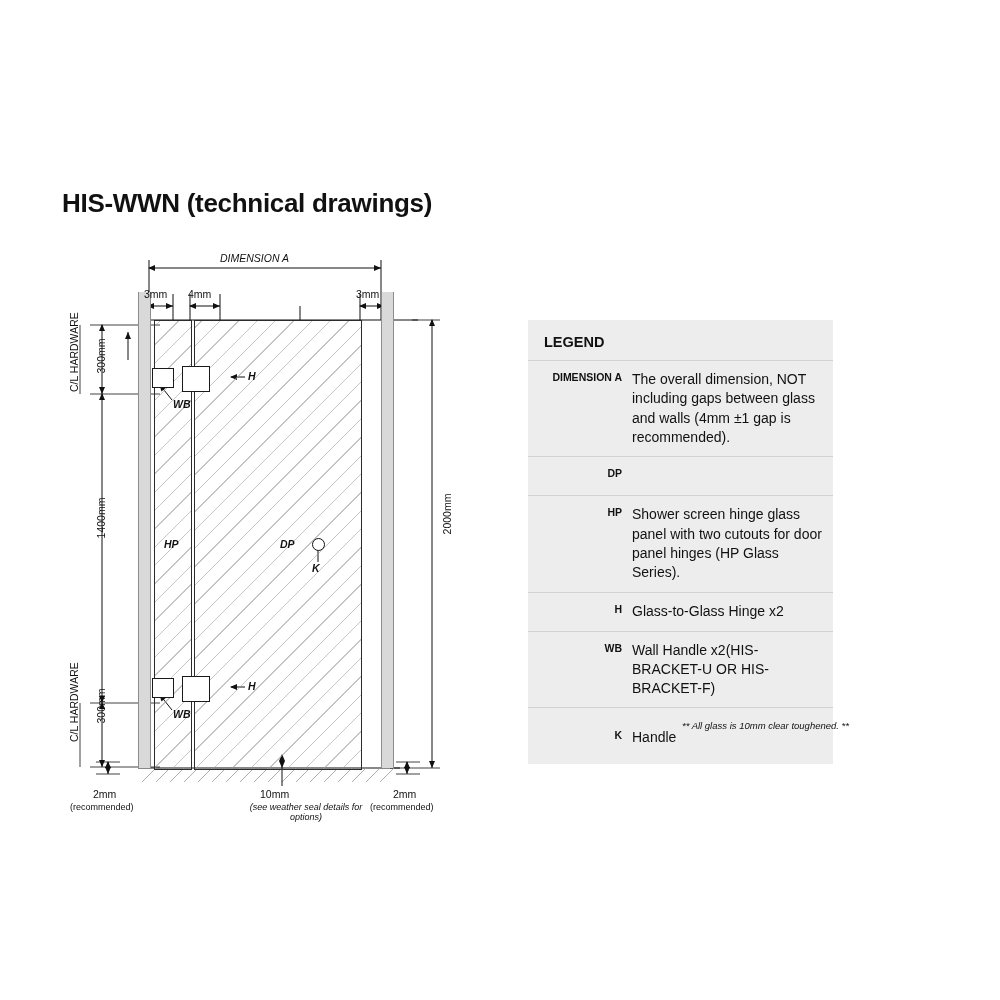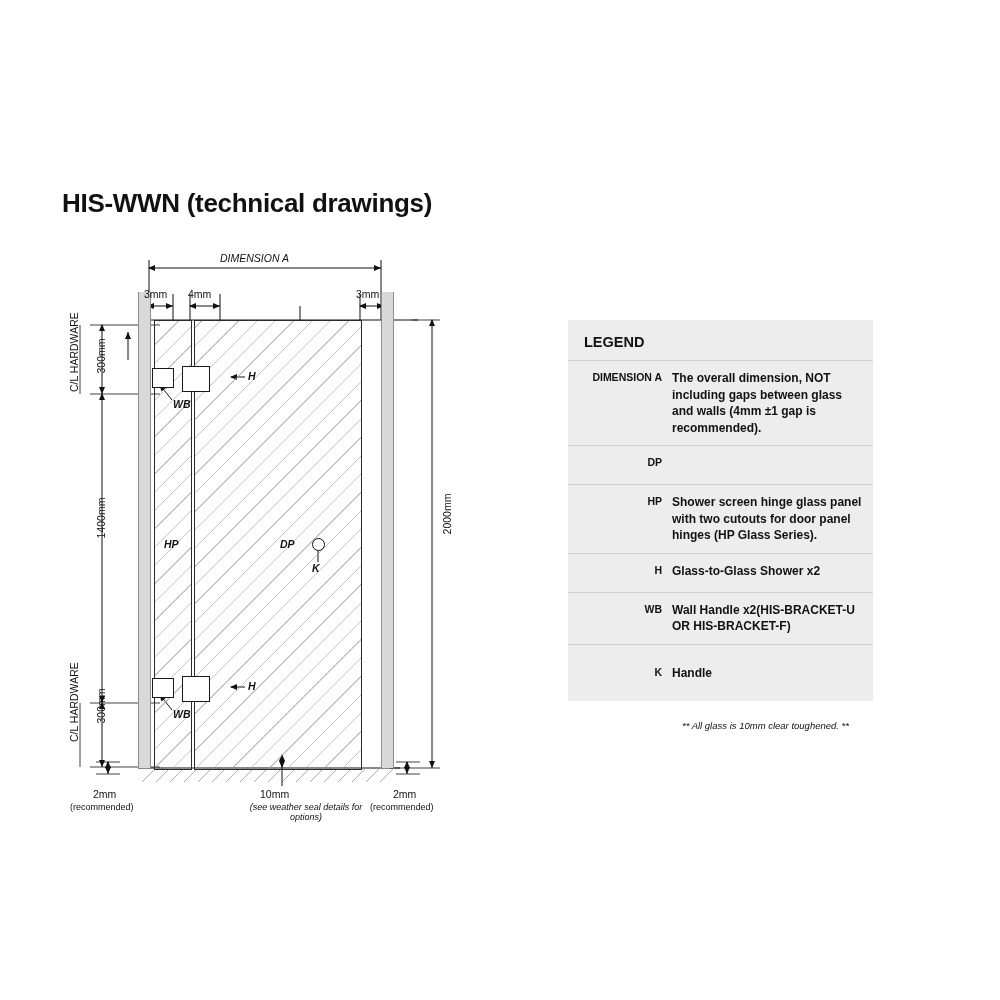--- a/index.html
+++ b/index.html
@@ -83,21 +83,21 @@
   }
 
   .rot {
     transform-origin: 50% 50%;
   }
   .rot90 { transform: rotate(-90deg); }
 
   
   #legend {
     position: absolute;
-    left: 568px;
+    left: 528px;
     top: 320px;
     width: 305px;
     background: #ededed;
     padding: 0;
   }
   #legend-title {
     font-size: 14.5px;
     font-weight: bold;
     padding: 14px 0 10px 16px;
     color: #111;
@@ -115,24 +115,23 @@
     flex: 0 0 86px;
     text-align: right;
     font-size: 10.5px;
     font-weight: bold;
     padding-right: 10px;
     line-height: 1.38;
     color: #111;
   }
   .leg-desc {
     flex: 1;
-    font-size: 12px;
+    font-size: 14px;
     line-height: 1.38;
     color: #111;
-    font-weight: bold;
   }
   .leg-note {
     font-size: 9.5px;
     font-style: italic;
     text-align: right;
     padding: 14px 8px 12px 8px;
     color: #111;
   }
 </style>
 </head>
@@ -285,21 +284,21 @@
   </div>
   <div class="leg-row">
     <div class="leg-key">DP</div>
   </div>
   <div class="leg-row">
     <div class="leg-key">HP</div>
     <div class="leg-desc">Shower screen hinge glass panel with two cutouts for door panel hinges (HP Glass Series).</div>
   </div>
   <div class="leg-row">
     <div class="leg-key">H</div>
-    <div class="leg-desc">Glass-to-Glass Shower x2</div>
+    <div class="leg-desc">Glass-to-Glass Hinge x2</div>
   </div>
   <div class="leg-row">
     <div class="leg-key">WB</div>
     <div class="leg-desc">Wall Handle x2(HIS-BRACKET-U OR HIS-BRACKET-F)</div>
   </div>
   <div class="leg-row" style="border-top:1px solid #d2d2d2;padding-top:20px;padding-bottom:16px;">
     <div class="leg-key">K</div>
     <div class="leg-desc">Handle</div>
   </div>
 </div>

